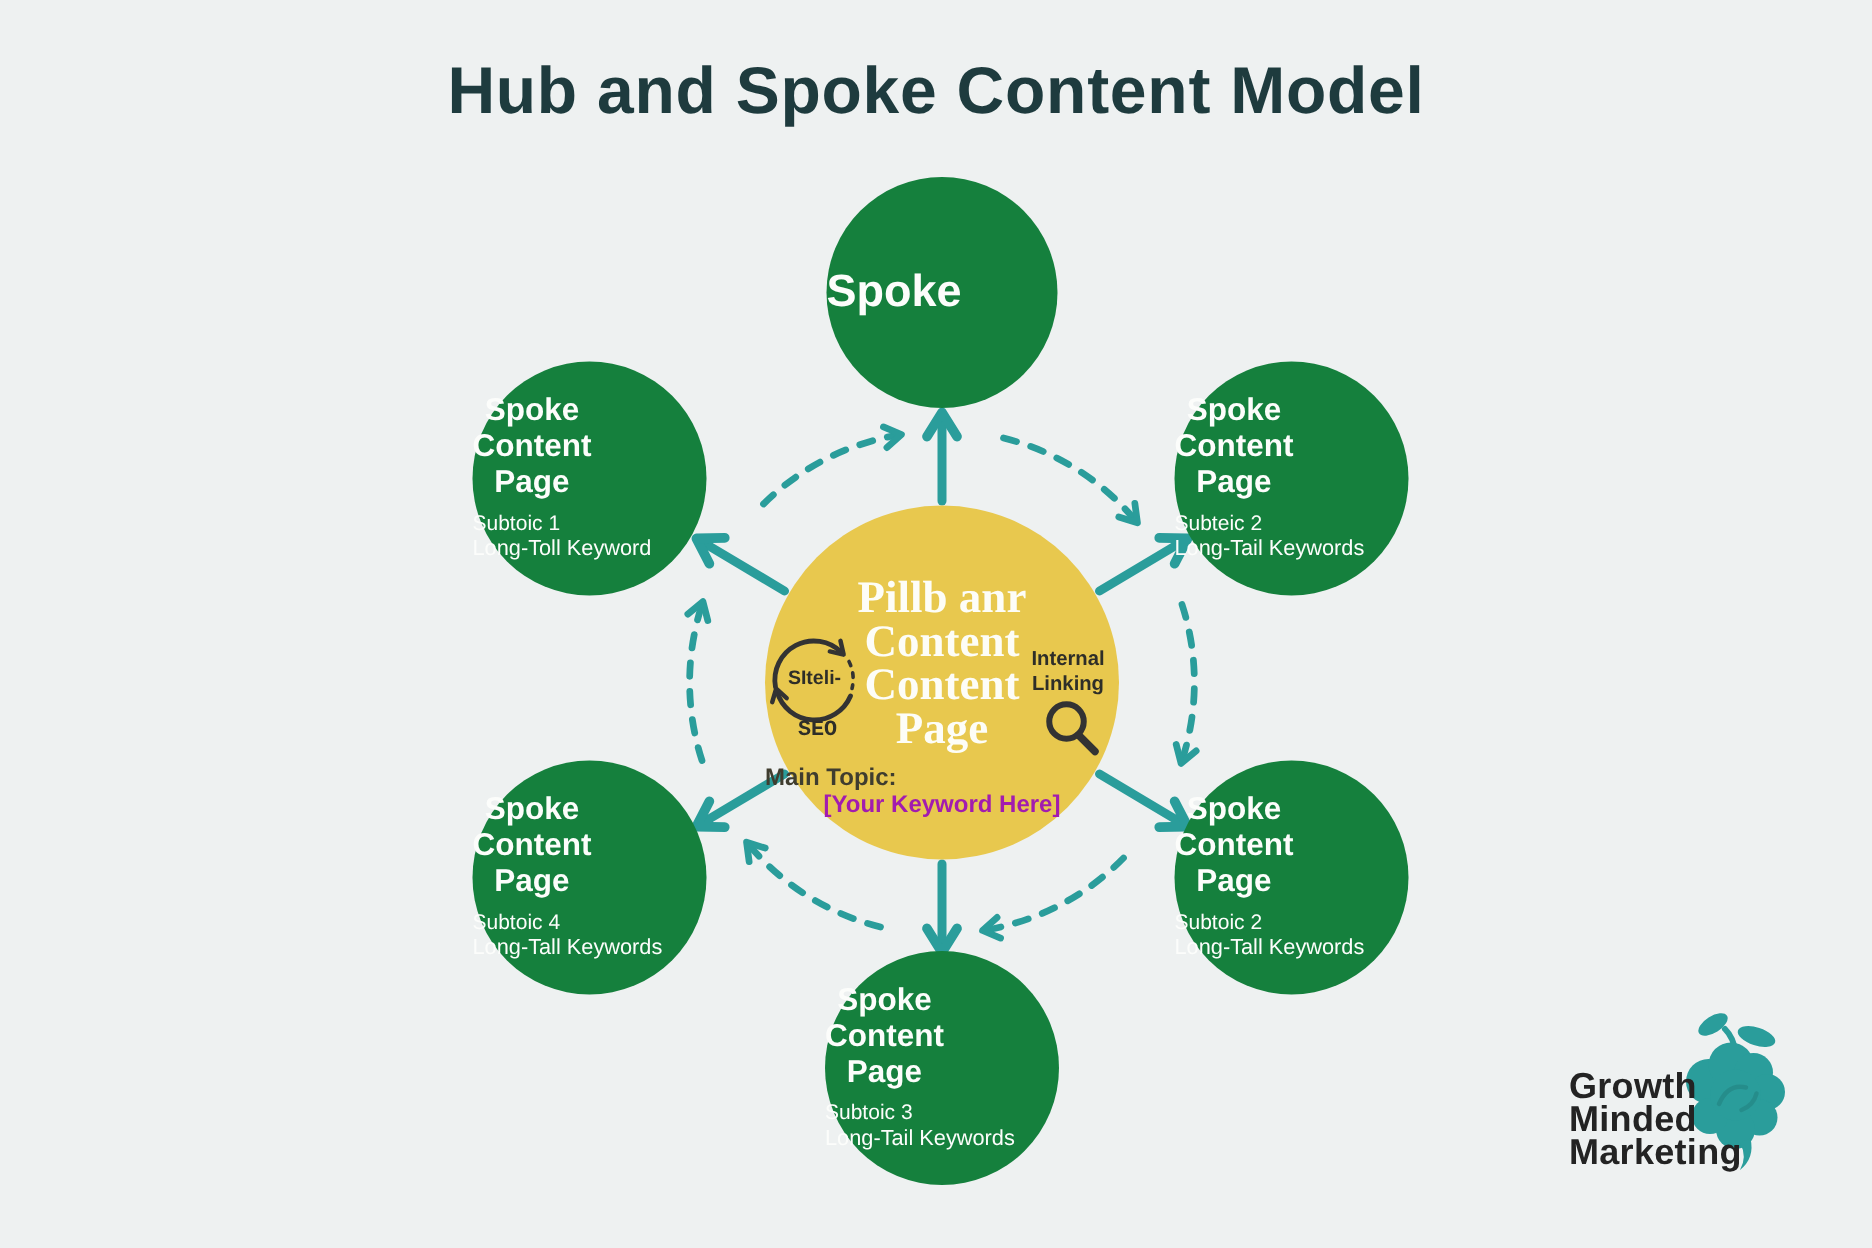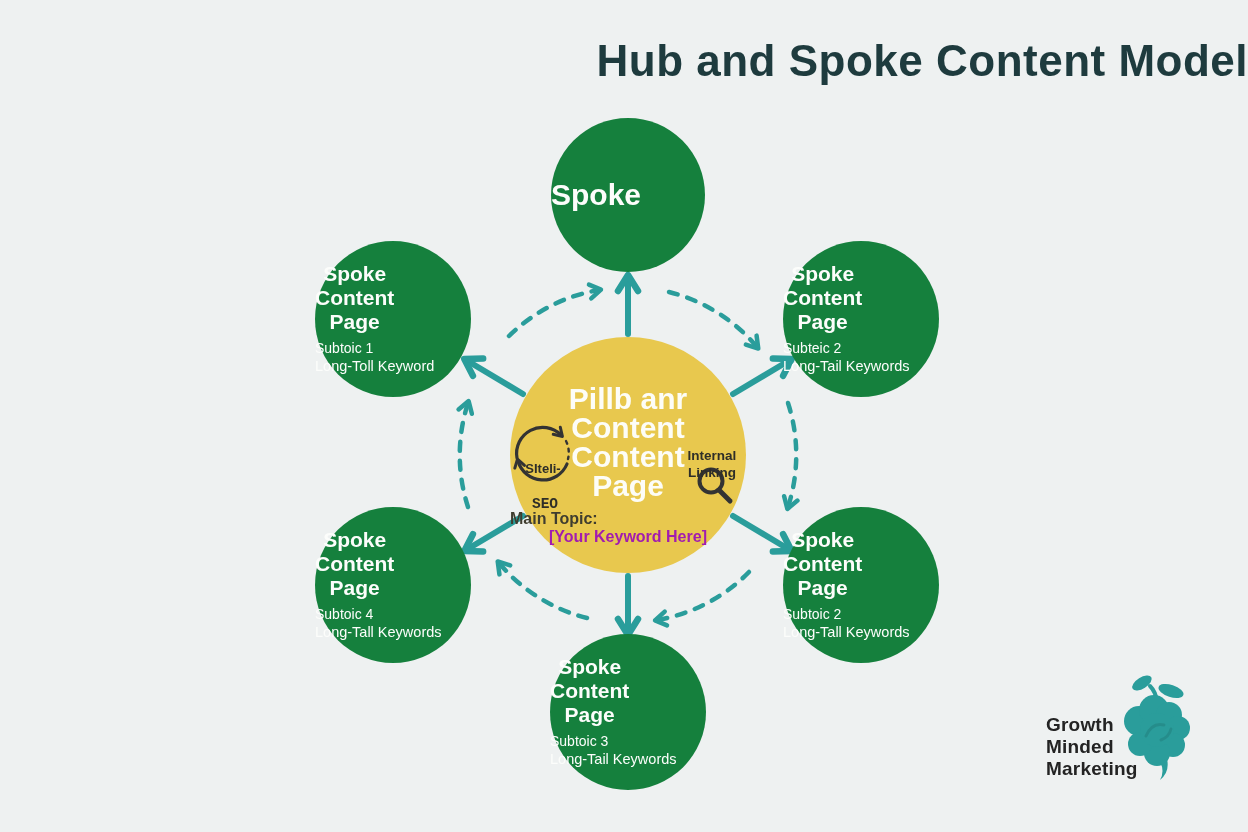--- a/index.html
+++ b/index.html
@@ -5,21 +5,21 @@
   html,body{margin:0;padding:0;}
   .canvas{
     position:relative;
     width:1248px;height:832px;
     background:#eef1f1;
     overflow:hidden;
     font-family:"Liberation Sans", sans-serif;
   }
   .page-title{
     position:absolute;left:0;top:36px;width:100%;
-    text-align:right;
+    text-align:center;
     font-size:44px;font-weight:800;letter-spacing:.5px;
     color:#1e3b3e;
   }
   .diagram-svg{position:absolute;left:0;top:0;}
   .circle{
     position:absolute;border-radius:50%;
     background:#15803d;
     display:flex;flex-direction:column;align-items:flex-start;justify-content:center;
     text-align:center;color:#fcfdfb;
   }
@@ -27,39 +27,39 @@
   .spoke-sub{font-size:14px;font-weight:400;line-height:1.3;margin-top:5px;}
   .spoke-sub2{font-size:14.5px;font-weight:400;line-height:1.3;}
   .top-spoke-label{font-size:30px;font-weight:700;}
   .hub{
     position:absolute;left:510px;top:337px;width:236px;height:236px;
     border-radius:50%;background:#e8c84e;
   }
   .hub-title{
     position:absolute;left:0;top:47px;width:100%;
     text-align:center;color:#fdfdf7;
-    font-size:30px;font-weight:700;line-height:29px;white-space:pre-line;
+    font-size:30px;font-weight:700;line-height:29px;white-space:pre-line;font-family:Liberation Serif, serif;
   }
   .hub-topic{
     position:absolute;left:0;top:172px;width:100%;text-align:left;
     color:#3f3d2f;font-size:16px;font-weight:600;line-height:19px;
   }
   .hub-topic-value{
     position:absolute;left:0;top:191px;width:100%;text-align:center;
     color:#a21caf;font-size:16px;font-weight:600;
   }
   .mini-label{
-    position:absolute;text-align:center;color:#2e2e28;font-weight:700;margin-top:17px;
+    position:absolute;text-align:center;color:#2e2e28;font-weight:700;
   }
   .siteli{left:513px;top:444px;width:60px;font-size:13px;}
   .seo{left:517px;top:479px;width:56px;font-size:14.5px;font-family:Liberation Mono, monospace;}
   .internal-linking{left:675px;top:430px;width:74px;font-size:13.5px;line-height:17px;white-space:pre-line;}
   .logo-text{
     position:absolute;left:1046px;top:714px;
-    color:#232323;font-size:19px;font-weight:800;line-height:22px;
+    color:#232323;font-size:24px;font-weight:800;line-height:22px;
     white-space:pre-line;letter-spacing:.2px;
   }
 </style>
 </head>
 <body>
 
 <div class="canvas">
 
   <div class="page-title">Hub and Spoke Content Model</div>
 

